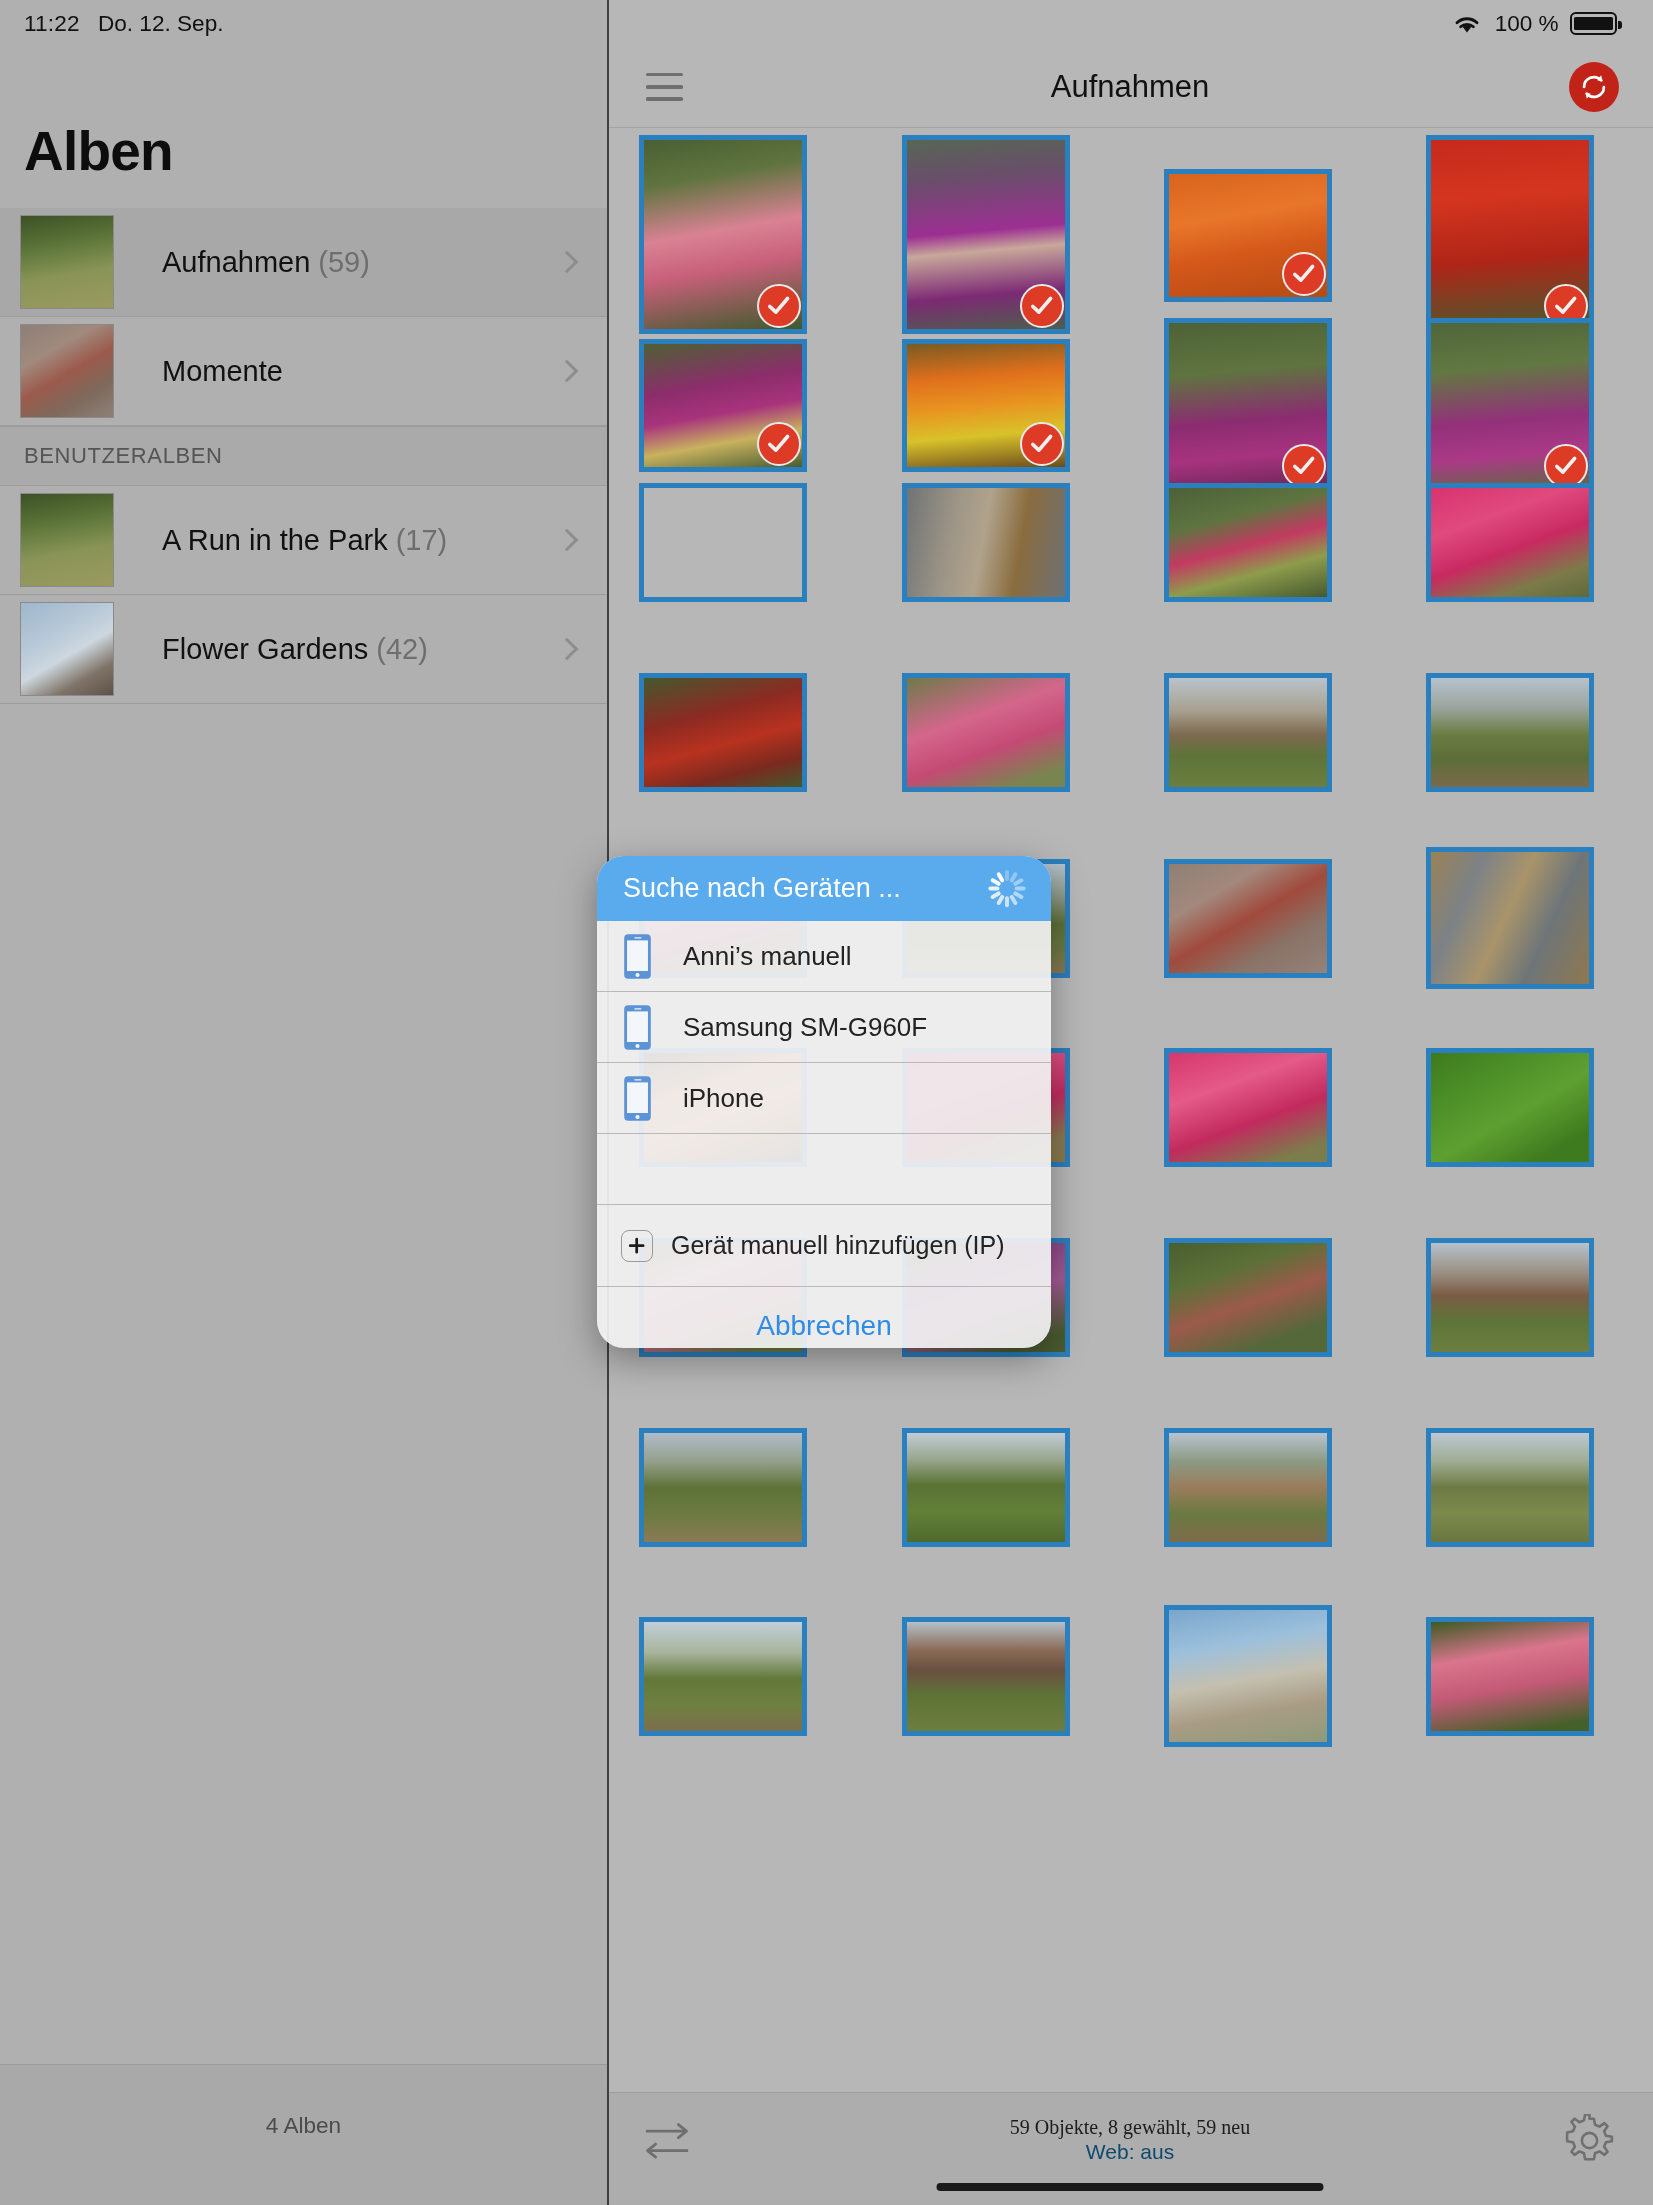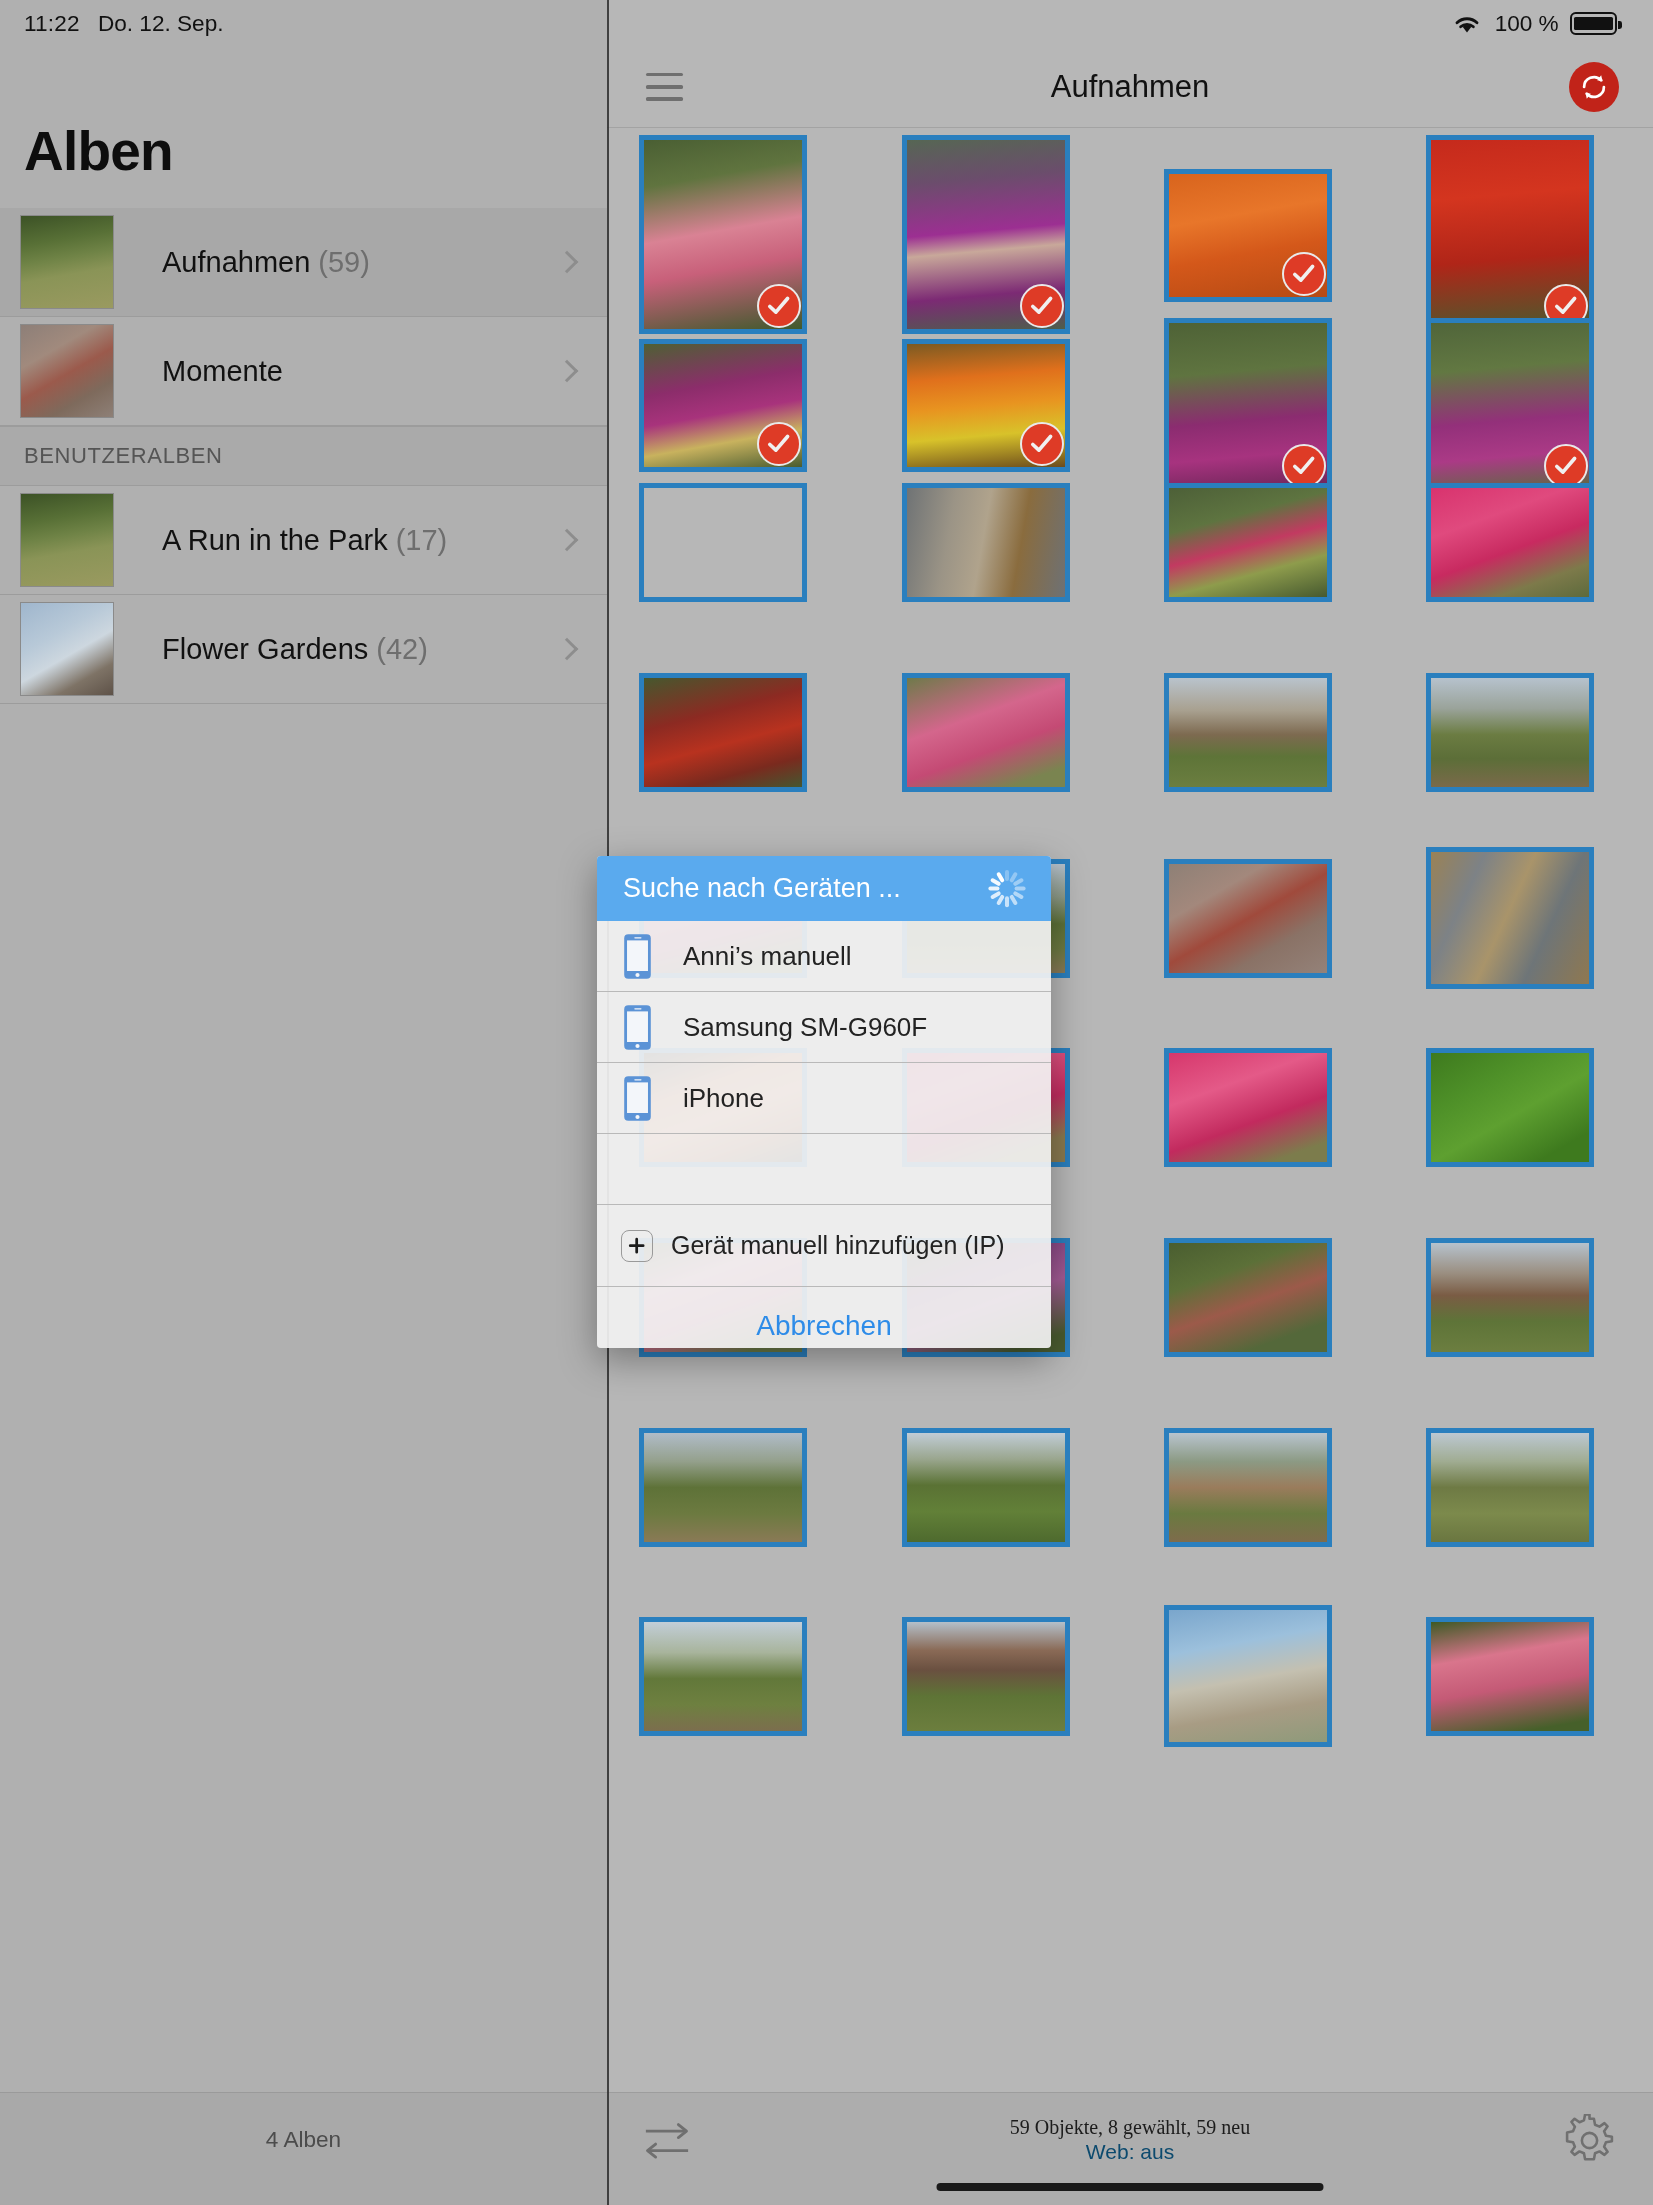--- a/index.html
+++ b/index.html
@@ -60,21 +60,21 @@
     background: #aaaaaa; border-bottom: 0.8px solid #9c9c9c;
     border-top: 0.8px solid #9c9c9c;
   }
   .section-header span {
     margin-left: 24px; font-size: 22px; color: #555;
     letter-spacing: 0.6px;
   }
 
   .sidebar-footer {
     position: absolute; left: 0; bottom: 0;
-    width: 607px; height: 113px;
+    width: 607px; height: 141px;
     background: #a9a9a9; border-top: 0.8px solid #9a9a9a;
     display: flex; align-items: center; justify-content: center;
   }
   .sidebar-footer span { font-size: 22.6px; color: #4c4c4c; margin-top: -18px; }
 
   
   .main {
     position: absolute; left: 607px; top: 0;
     width: 1046px; height: 2205px;
     background: #b7b7b7;
@@ -148,21 +148,21 @@
   .home-indicator {
     position: absolute; left: 50%; transform: translateX(-50%);
     bottom: 14.5px; width: 387px; height: 8px;
     background: #1a1a1a; border-radius: 4.8px;
   }
 
   
   .modal {
     position: absolute; left: 597px; top: 856px;
     width: 454px; height: 492px;
-    border-radius: 4px; overflow: hidden;
+    border-radius: 27px; overflow: hidden;
     box-shadow: 0 11.3px 37px rgba(0,0,0,.35);
     background: rgba(241,241,241,.93);
   }
   .modal-header {
     height: 65px; background: #5aaaee;
     display: flex; align-items: center;
     padding: 0 26px; justify-content: space-between;
   }
   .modal-title { font-size: 27px; color: #fff; }
   .spinner { width: 37px; height: 37px; position: relative; }

